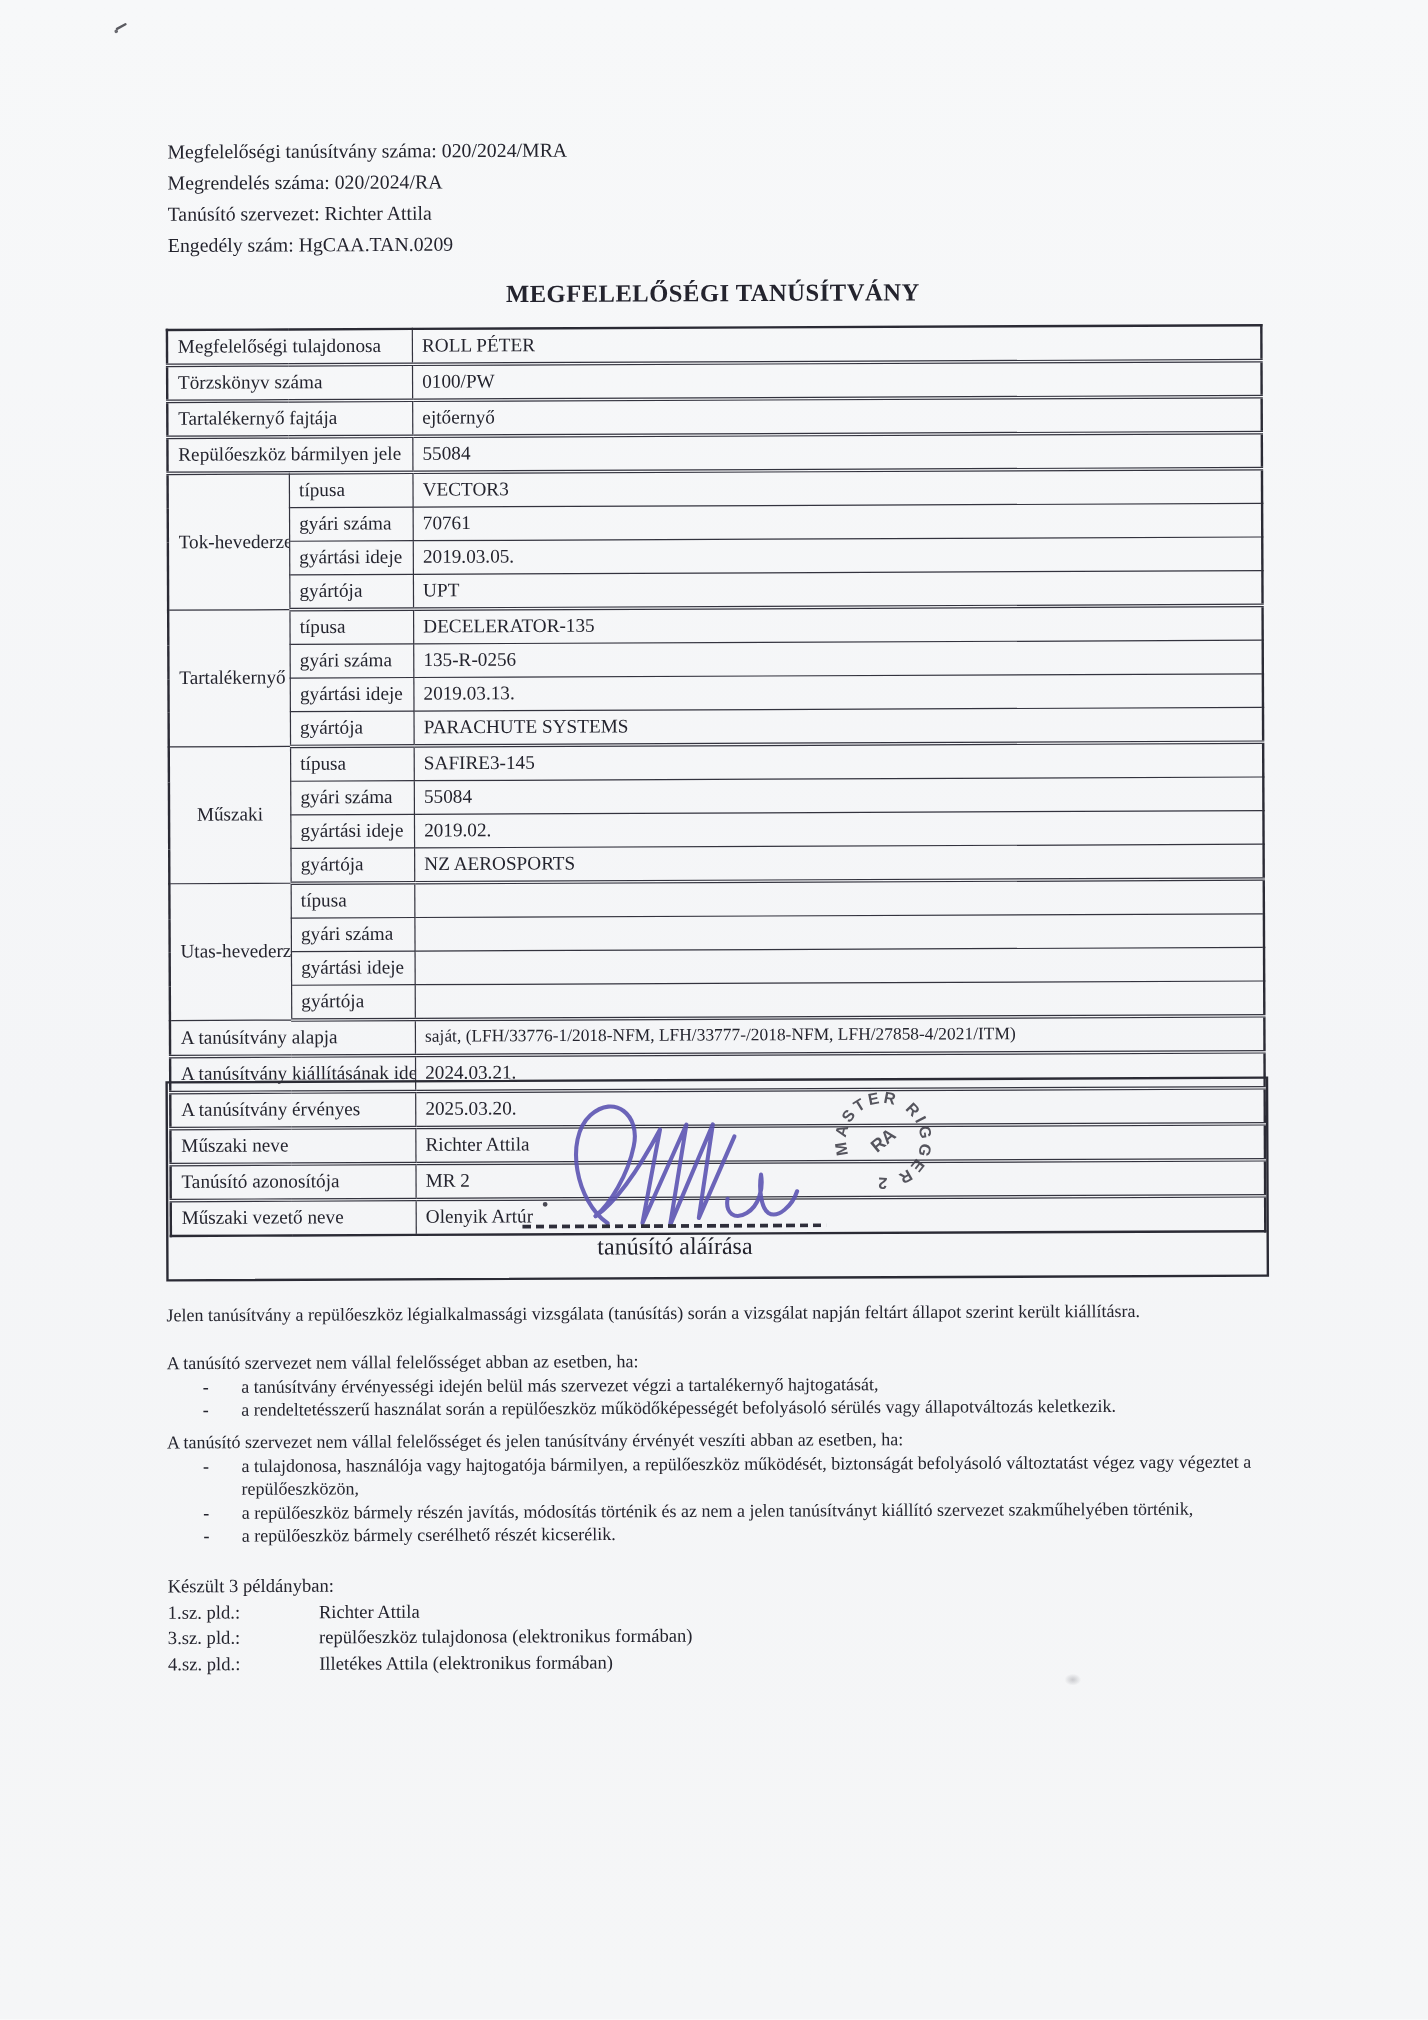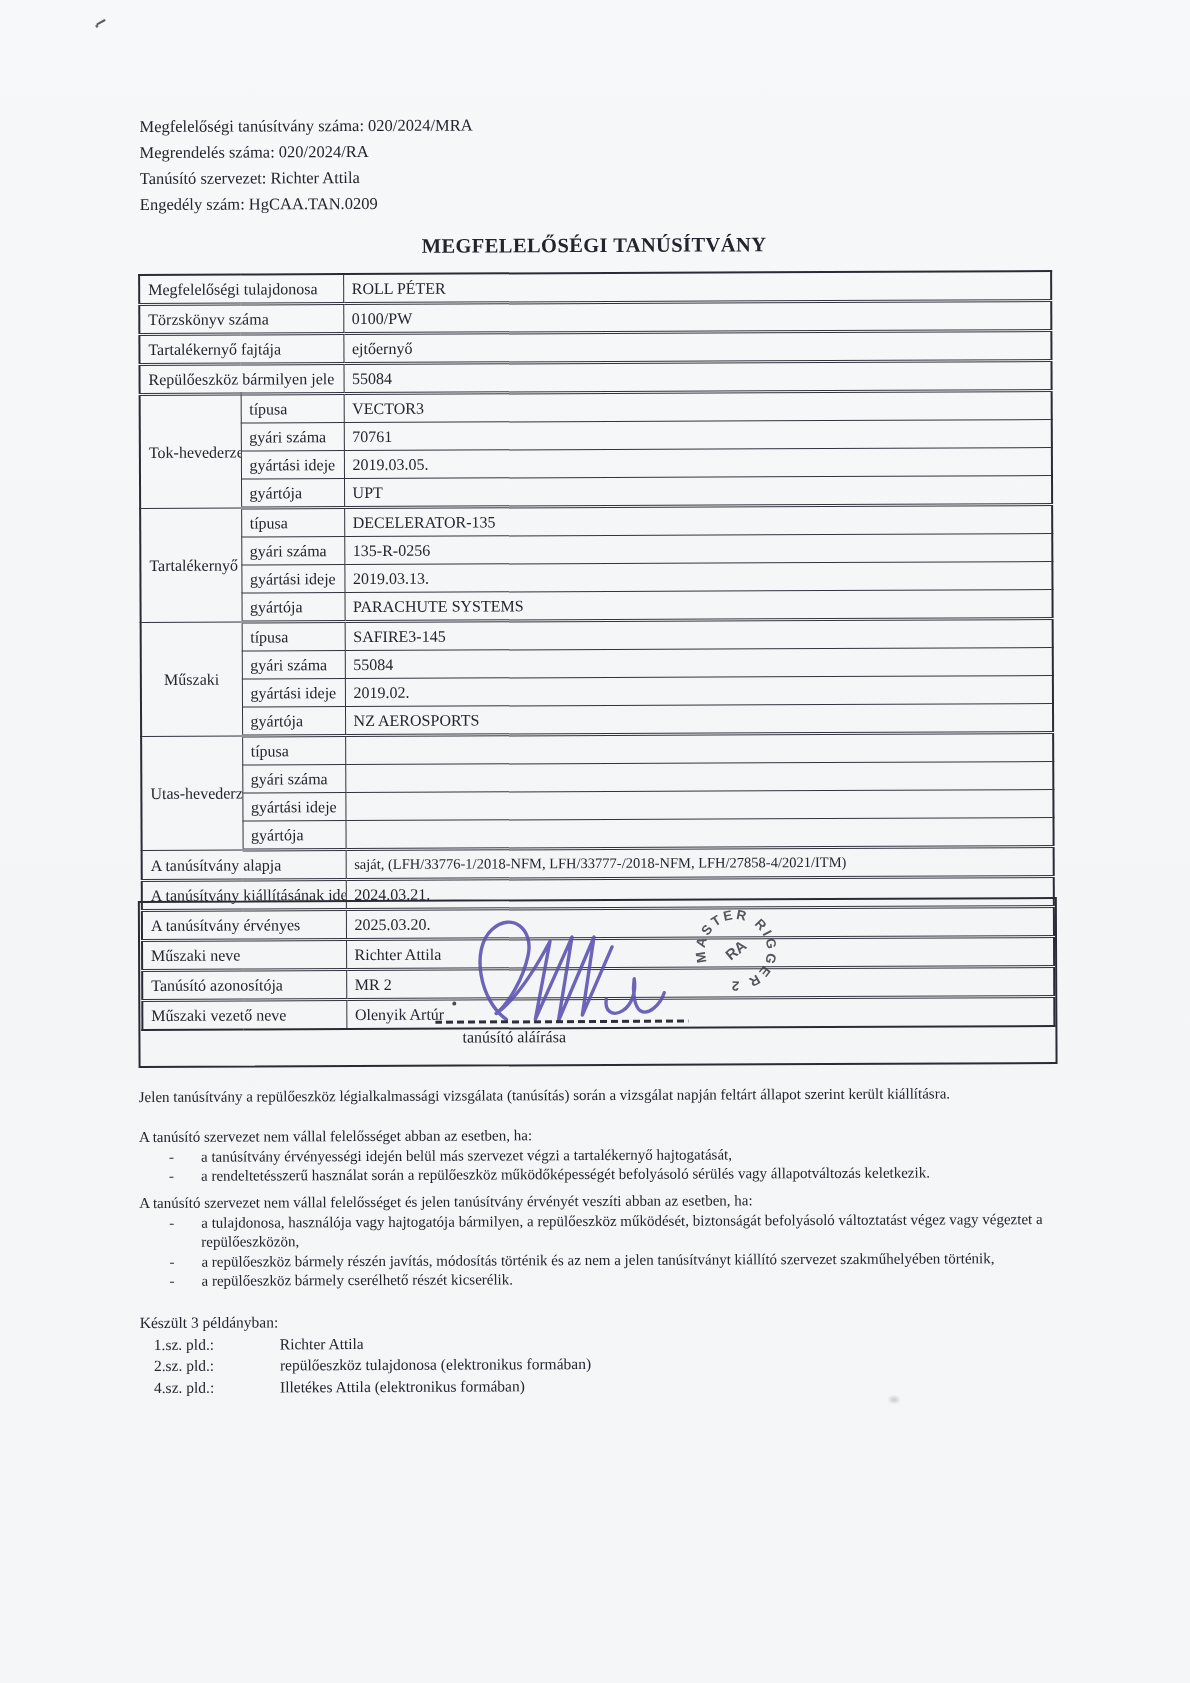--- a/index.html
+++ b/index.html
@@ -24,36 +24,36 @@
   td.glabel{text-align:center;white-space:pre-line;line-height:19px;}
   tr.sep td{border-bottom:3px double #33333e;}
   td.small-val{font-size:14.5px;}
   col.c1{width:101px;} col.c2{width:103px;} col.c3{width:708px;}
 
   .sig-box{position:absolute;left:137px;top:899px;width:915px;height:163px;
     border:2px solid #2b2b35;}
   .sig-svg{position:absolute;left:300px;top:2px;}
   .sig-dashes{position:absolute;left:295px;top:119px;width:253px;height:3px;
     background:repeating-linear-gradient(90deg,#2e2e3a 0 7px,transparent 7px 11px);}
-  .sig-caption{position:absolute;left:322px;top:127px;width:200px;font-size:16px;}
+  .sig-caption{position:absolute;left:322px;top:127px;width:200px;text-align:center;font-size:20px;}
   .stamp{position:absolute;left:548px;top:2px;width:96px;height:96px;
     transform:rotate(-33deg);opacity:0.88;}
 
   .para{position:absolute;left:137px;width:965px;font-size:15px;line-height:19.5px;}
   .p1{top:1086px;}
   .p2{top:1126px;}
   .p3{top:1192px;}
   .bullets{margin-left:30px;}
   .bullet{display:flex;}
   .bullet .dash{flex:0 0 32px;}
   .bullet .btext{flex:1;max-width:925px;}
 
   .copies{position:absolute;left:137px;top:1310px;font-size:15.5px;line-height:21.5px;}
   .copy-row{display:flex;}
-  .copy-label{flex:0 0 126px;margin-left:14px;}
+  .copy-label{flex:0 0 126px;}
 
   .speck{position:absolute;left:99px;top:19px;width:10px;height:2px;
     background:#5a5a60;transform:rotate(-28deg);border-radius:1px;}
   .speck:after{content:"";position:absolute;left:-2px;top:1px;width:3px;height:3px;
     background:#6a6a70;border-radius:50%;}
   .smudge{position:absolute;left:884px;top:1396px;width:14px;height:10px;border-radius:50%;
     background:radial-gradient(ellipse at center,rgba(120,120,128,0.35),rgba(120,120,128,0) 70%);}
 </style>
 </head>
 <body>
@@ -254,21 +254,21 @@
     </div>
   </div>
 
   <div class="copies">
     <div>Készült 3 példányban:</div>
     <div class="copy-row">
       <span class="copy-label">1.sz. pld.:</span>
       <span>Richter Attila</span>
     </div>
     <div class="copy-row">
-      <span class="copy-label">2.sz. pld.:</span>
+      <span class="copy-label">3.sz. pld.:</span>
       <span>repülőeszköz tulajdonosa (elektronikus formában)</span>
     </div>
     <div class="copy-row">
       <span class="copy-label">4.sz. pld.:</span>
       <span>Illetékes Attila (elektronikus formában)</span>
     </div>
   </div>
 
 </div>
 

